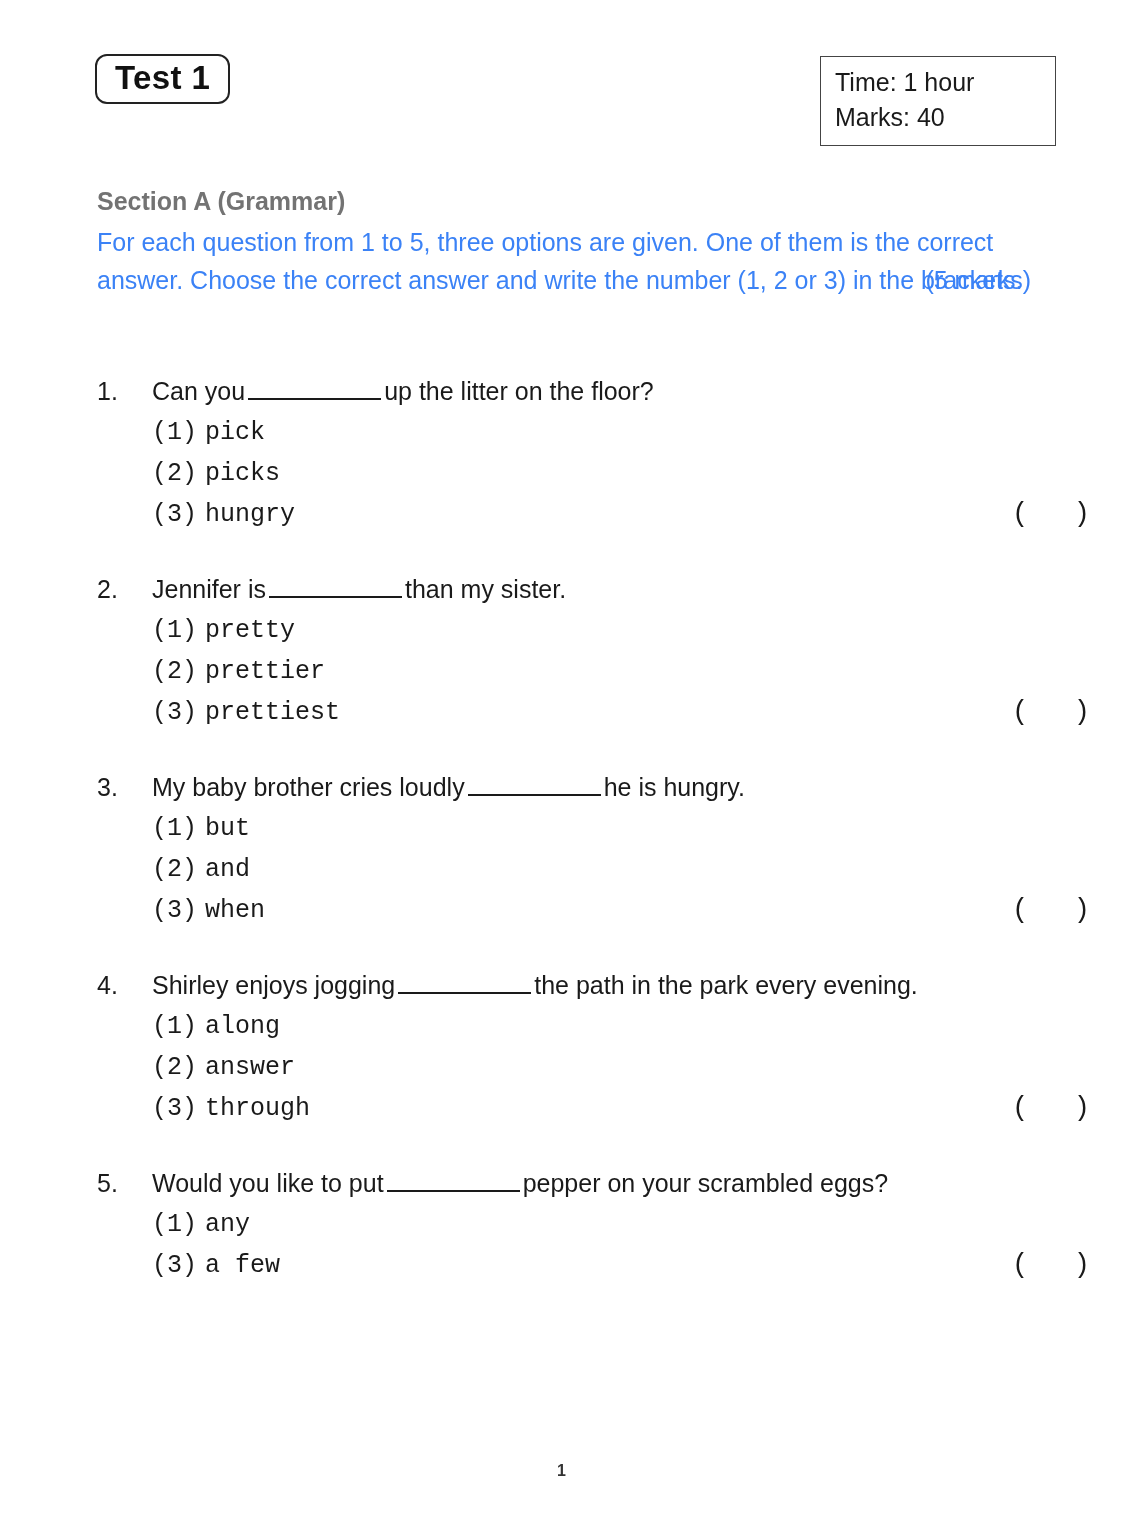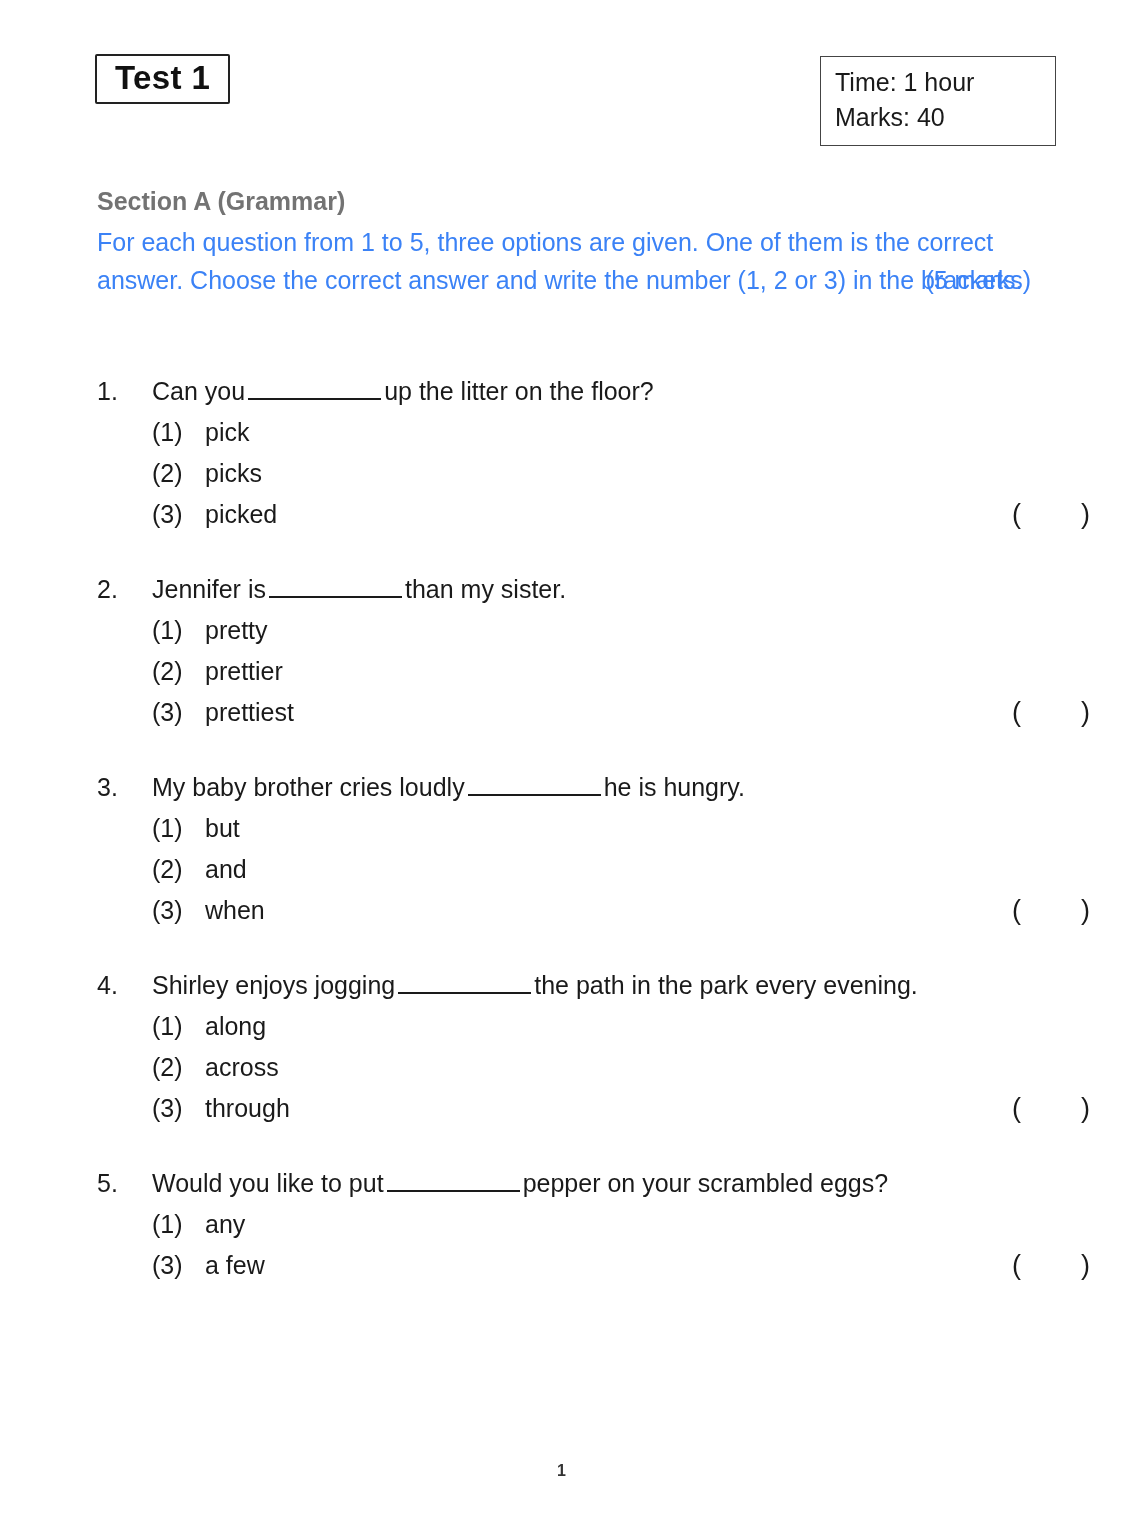--- a/index.html
+++ b/index.html
@@ -32,21 +32,21 @@
     height: 170px;
   }
   .test-badge {
     position: absolute;
     left: 95px;
     top: 54px;
     min-width: 122px;
     height: 50px;
     box-sizing: border-box;
     border: 2.5px solid #222;
-    border-radius: 2px;
+    border-radius: 12px;
     display: flex;
     align-items: center;
     justify-content: center;
     padding: 0 18px;
   }
   .test-badge-label {
     font-size: 33px;
     font-weight: bold;
     letter-spacing: 0.4px;
     color: #111;
@@ -135,20 +135,21 @@
     display: inline-block;
     width: 133px;
     border-bottom: 2.4px solid #1a1a1a;
     vertical-align: baseline;
     height: 17px;
     margin: 0 3px;
   }
   .options {
     margin-top: 0;
     padding-left: 55px;
+    font-family: Liberation Mono, monospace;
   }
   .option {
     position: relative;
     font-size: 25px;
     line-height: 41px;
     color: #1a1a1a;
   }
   .opt-num {
     display: inline-block;
     width: 53px;
@@ -210,21 +211,21 @@
 
   <div class="questions" id="questions-container">
       <div class="question">
         <div class="q-stem">
           <span class="q-number">1.</span>
           <span class="q-text"><span>Can you</span><span class="blank"></span><span>up the litter on the floor?</span></span>
         </div>
         <div class="options">
           <div class="option"><span class="opt-num">(1)</span><span class="opt-text">pick</span></div>
           <div class="option"><span class="opt-num">(2)</span><span class="opt-text">picks</span></div>
-          <div class="option"><span class="opt-num">(3)</span><span class="opt-text">picked</span><span class="answer-brackets">
+          <div class="option"><span class="opt-num">(3)</span><span class="opt-text">hungry</span><span class="answer-brackets">
               <span>(</span>
               <span>)</span>
             </span></div>
         </div>
       </div>
       <div class="question">
         <div class="q-stem">
           <span class="q-number">2.</span>
           <span class="q-text"><span>Jennifer is</span><span class="blank"></span><span>than my sister.</span></span>
         </div>
@@ -251,21 +252,21 @@
             </span></div>
         </div>
       </div>
       <div class="question">
         <div class="q-stem">
           <span class="q-number">4.</span>
           <span class="q-text"><span>Shirley enjoys jogging</span><span class="blank"></span><span>the path in the park every evening.</span></span>
         </div>
         <div class="options">
           <div class="option"><span class="opt-num">(1)</span><span class="opt-text">along</span></div>
-          <div class="option"><span class="opt-num">(2)</span><span class="opt-text">across</span></div>
+          <div class="option"><span class="opt-num">(2)</span><span class="opt-text">answer</span></div>
           <div class="option"><span class="opt-num">(3)</span><span class="opt-text">through</span><span class="answer-brackets">
               <span>(</span>
               <span>)</span>
             </span></div>
         </div>
       </div>
       <div class="question">
         <div class="q-stem">
           <span class="q-number">5.</span>
           <span class="q-text"><span>Would you like to put</span><span class="blank"></span><span>pepper on your scrambled eggs?</span></span>

